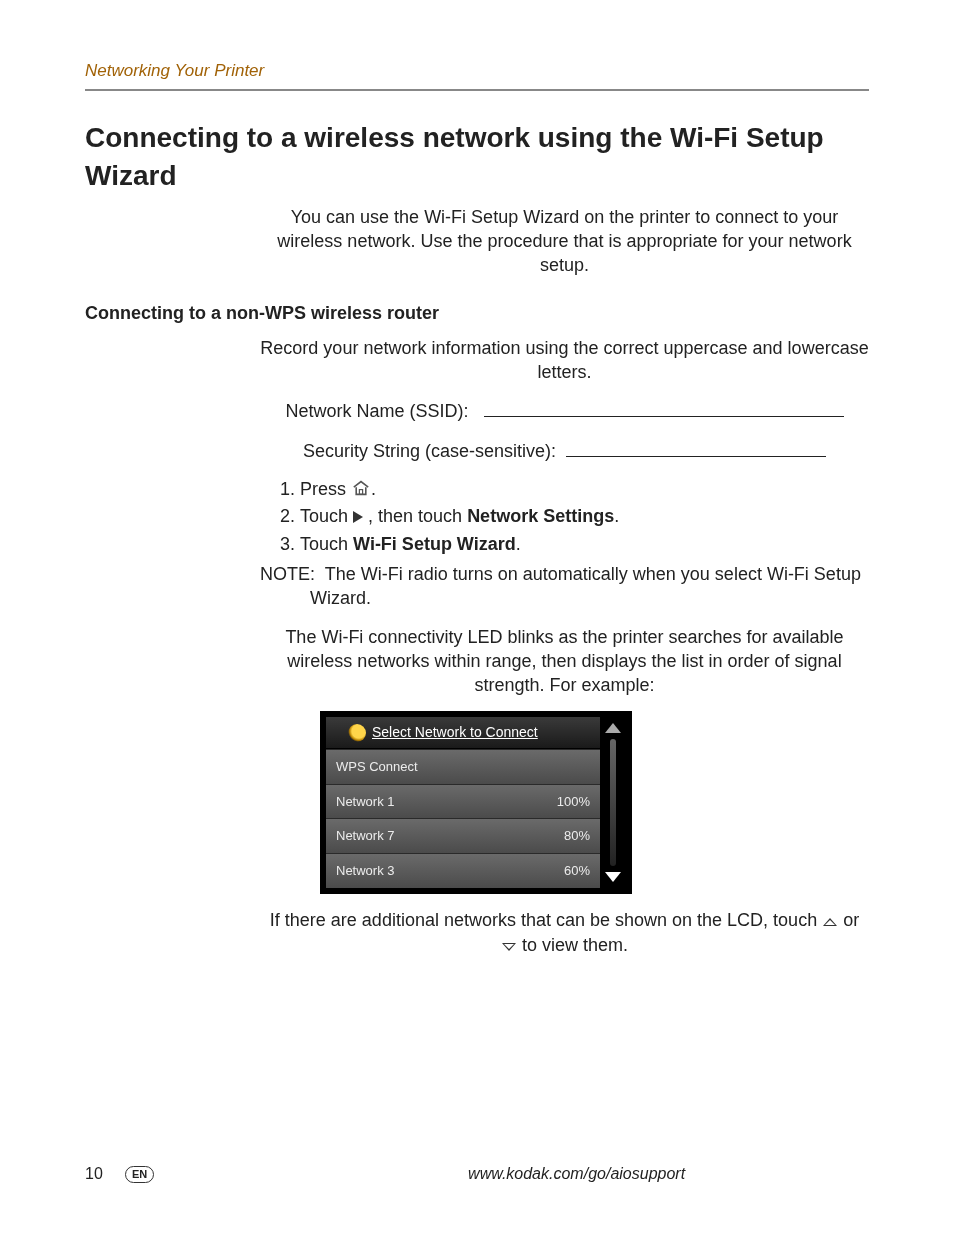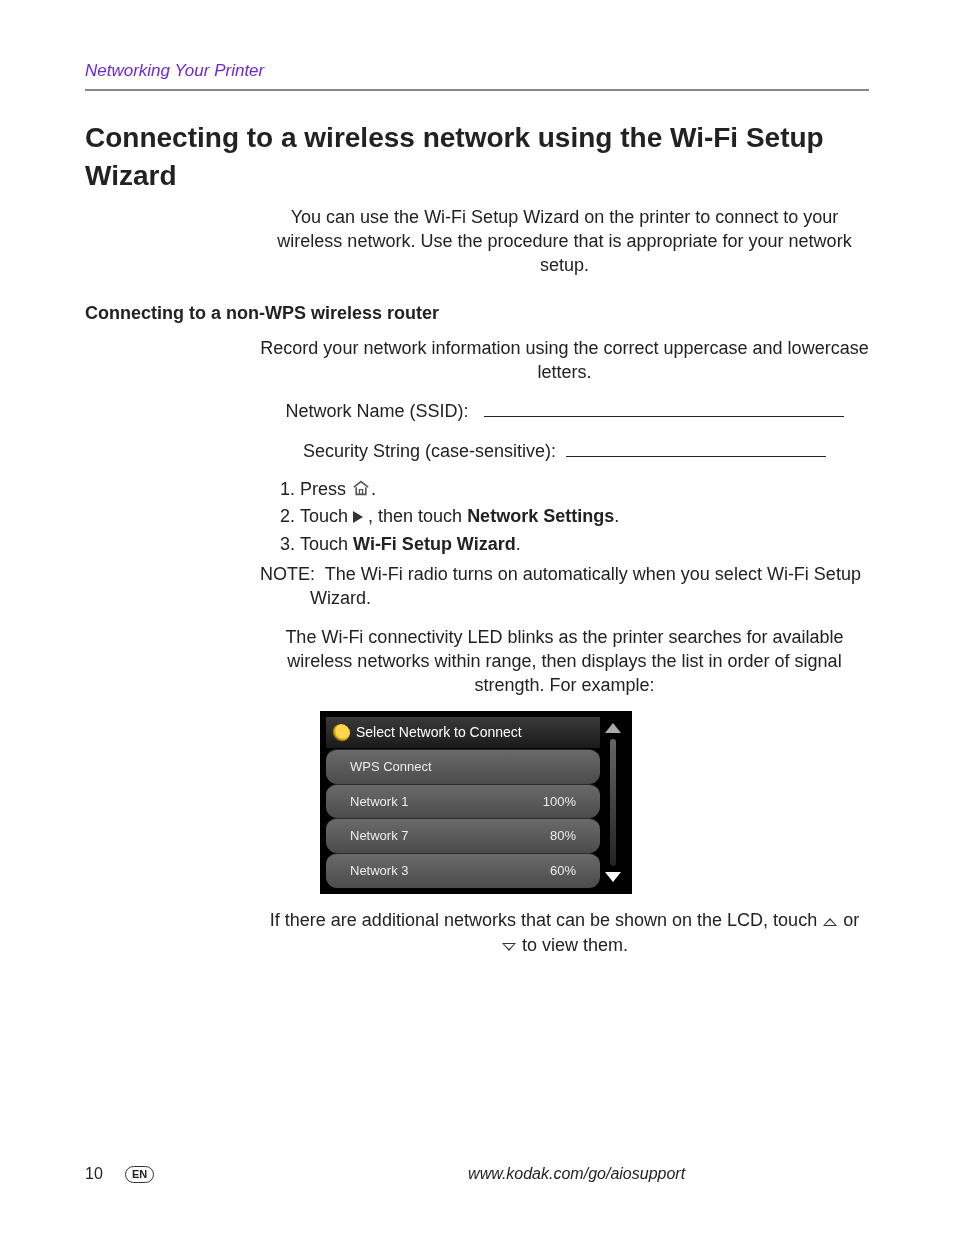--- a/index.html
+++ b/index.html
@@ -16,21 +16,21 @@
     box-sizing: border-box;
     min-height: 1235px;
     position: relative;
   }
   .running-header {
     font-style: italic;
     font-size: 17px;
     padding-bottom: 6px;
     border-bottom: 2px solid #888;
     margin-bottom: 28px;
-    color: #6d28d9;
+    color: #a16207;
   }
   h1.section-title {
     font-weight: 700;
     font-size: 28px;
     margin: 0 0 10px 0;
   }
   h2.sub-title {
     font-weight: 700;
     font-size: 18px;
     margin: 24px 0 10px 0;
@@ -69,42 +69,42 @@
     border: 6px solid #000;
     color: #d9d9d9;
     font-size: 14px;
   }
   .lcd-main {
     display: flex;
   }
   .lcd-list { flex: 1; }
   .lcd-header {
     background: linear-gradient(#3a3a3a,#1a1a1a);
-    padding: 6px 6px;
+    padding: 6px 22px;
     display: flex;
     align-items: center;
     gap: 6px;
     border-bottom: 1px solid #000;
     color: #fff;
     font-size: 14px;
+    text-decoration: underline;
   }
   .lcd-sun {
     width: 18px; height: 18px;
     background: radial-gradient(circle at 60% 40%, #ffd54a 0 45%, #b57f00 60%, transparent 70%);
     border-radius: 50%;
   }
   .lcd-row {
     display: flex;
     justify-content: space-between;
-    padding: 8px 24px;
+    padding: 8px 10px;
     background: linear-gradient(#6a6a6a,#4b4b4b);
     border-top: 1px solid #2a2a2a;
     font-size: 13px;
     color: #ececec;
-    border-radius: 11px;
   }
   .lcd-side {
     width: 26px;
     background: #000;
     display: flex;
     flex-direction: column;
     align-items: center;
     justify-content: space-between;
     padding: 6px 0;
   }

